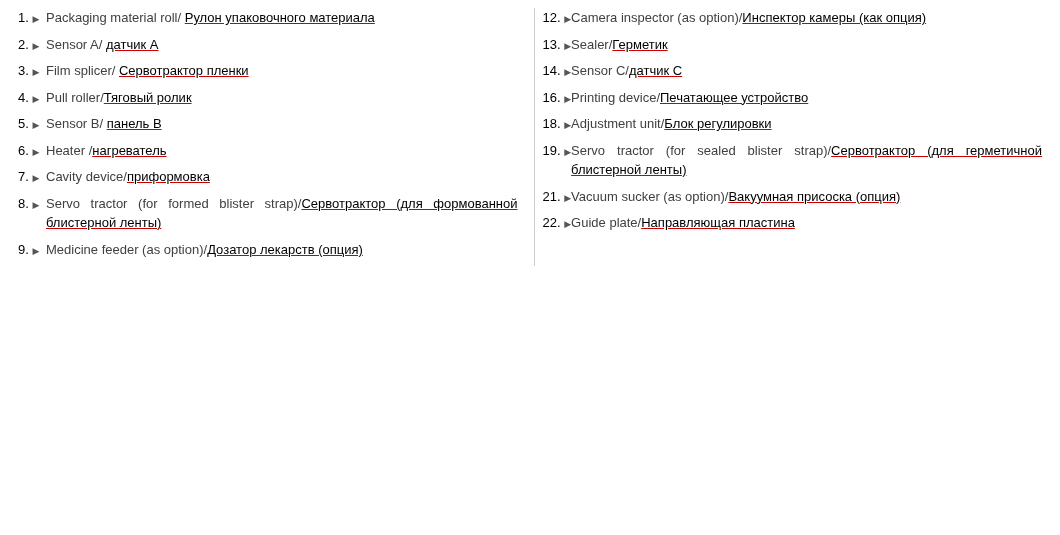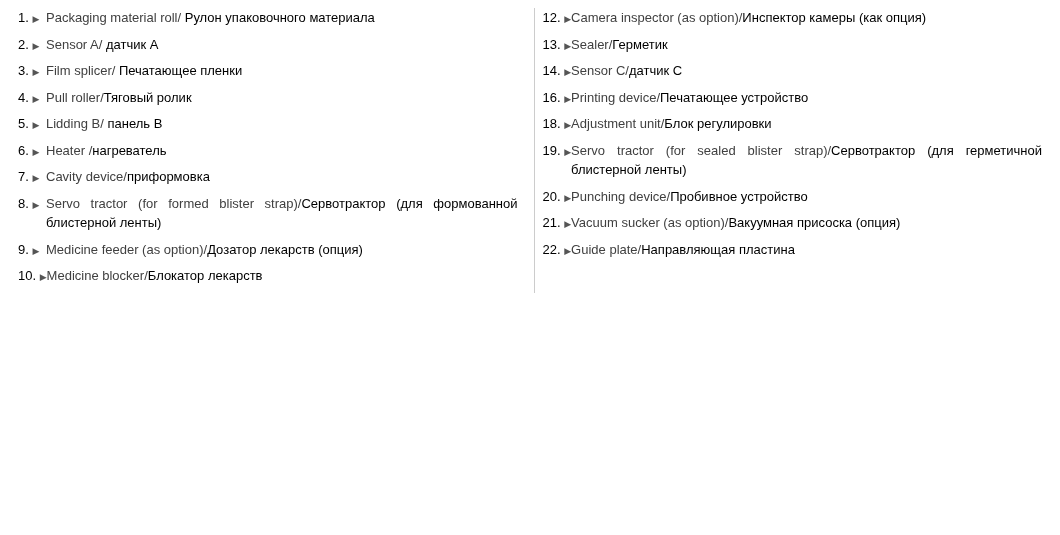--- a/index.html
+++ b/index.html
@@ -46,68 +46,65 @@
       flex: 1;
       font-size: 13px;
       color: #000;
       text-align: justify;
     }
     .item-content .en {
       color: #404040;
     }
     .item-content .ru {
       color: #000;
+      text-decoration: underline;
       text-decoration-color: #cc0000;
       text-decoration-style: solid;
     }
   </style>
 </head>
 <body>
 
 <div class="container">
   <div class="column" id="left-col">
       <div class="list-item">
         <span class="item-number">1. <span style="font-size:9px;color:#555;">▶</span></span>
         <span class="item-content"><span class="en">Packaging material roll/ </span><span class="ru">Рулон упаковочного материала</span></span>
       </div>
       <div class="list-item">
         <span class="item-number">2. <span style="font-size:9px;color:#555;">▶</span></span>
         <span class="item-content"><span class="en">Sensor A/ </span><span class="ru">датчик А</span></span>
       </div>
       <div class="list-item">
         <span class="item-number">3. <span style="font-size:9px;color:#555;">▶</span></span>
-        <span class="item-content"><span class="en">Film splicer/ </span><span class="ru">Печатающее пленки</span></span>
+        <span class="item-content"><span class="en">Film splicer/ </span><span class="ru">Сервотрактор пленки</span></span>
       </div>
       <div class="list-item">
         <span class="item-number">4. <span style="font-size:9px;color:#555;">▶</span></span>
         <span class="item-content"><span class="en">Pull roller/</span><span class="ru">Тяговый ролик</span></span>
       </div>
       <div class="list-item">
         <span class="item-number">5. <span style="font-size:9px;color:#555;">▶</span></span>
-        <span class="item-content"><span class="en">Lidding B/ </span><span class="ru">панель В</span></span>
+        <span class="item-content"><span class="en">Sensor B/ </span><span class="ru">панель В</span></span>
       </div>
       <div class="list-item">
         <span class="item-number">6. <span style="font-size:9px;color:#555;">▶</span></span>
         <span class="item-content"><span class="en">Heater /</span><span class="ru">нагреватель</span></span>
       </div>
       <div class="list-item">
         <span class="item-number">7. <span style="font-size:9px;color:#555;">▶</span></span>
         <span class="item-content"><span class="en">Cavity device/</span><span class="ru">приформовка</span></span>
       </div>
       <div class="list-item">
         <span class="item-number">8. <span style="font-size:9px;color:#555;">▶</span></span>
         <span class="item-content"><span class="en">Servo      tractor      (for      formed      blister strap)/</span><span class="ru">Сервотрактор      (для      формованной блистерной ленты)</span></span>
       </div>
       <div class="list-item">
         <span class="item-number">9. <span style="font-size:9px;color:#555;">▶</span></span>
         <span class="item-content"><span class="en">Medicine   feeder   (as   option)/</span><span class="ru">Дозатор лекарств (опция)</span></span>
-      </div>
-      <div class="list-item">
-        <span class="item-number">10. <span style="font-size:9px;color:#555;">▶</span></span>
-        <span class="item-content"><span class="en">Medicine blocker/</span><span class="ru">Блокатор лекарств</span></span>
       </div>
     </div>
   <div class="column" id="right-col">
       <div class="list-item">
         <span class="item-number">12. <span style="font-size:9px;color:#555;">▶</span></span>
         <span class="item-content"><span class="en">Camera   inspector   (as   option)/</span><span class="ru">Инспектор камеры (как опция)</span></span>
       </div>
       <div class="list-item">
         <span class="item-number">13. <span style="font-size:9px;color:#555;">▶</span></span>
         <span class="item-content"><span class="en">Sealer/</span><span class="ru">Герметик</span></span>
@@ -122,24 +119,20 @@
       </div>
       <div class="list-item">
         <span class="item-number">18. <span style="font-size:9px;color:#555;">▶</span></span>
         <span class="item-content"><span class="en">Adjustment unit/</span><span class="ru">Блок регулировки</span></span>
       </div>
       <div class="list-item">
         <span class="item-number">19. <span style="font-size:9px;color:#555;">▶</span></span>
         <span class="item-content"><span class="en">Servo      tractor      (for      sealed      blister strap)/</span><span class="ru">Сервотрактор      (для      герметичной блистерной ленты)</span></span>
       </div>
       <div class="list-item">
-        <span class="item-number">20. <span style="font-size:9px;color:#555;">▶</span></span>
-        <span class="item-content"><span class="en">Punching device/</span><span class="ru">Пробивное устройство</span></span>
-      </div>
-      <div class="list-item">
         <span class="item-number">21. <span style="font-size:9px;color:#555;">▶</span></span>
         <span class="item-content"><span class="en">Vacuum   sucker   (as   option)/</span><span class="ru">Вакуумная присоска (опция)</span></span>
       </div>
       <div class="list-item">
         <span class="item-number">22. <span style="font-size:9px;color:#555;">▶</span></span>
         <span class="item-content"><span class="en">Guide plate/</span><span class="ru">Направляющая пластина</span></span>
       </div>
     </div>
 </div>
 

